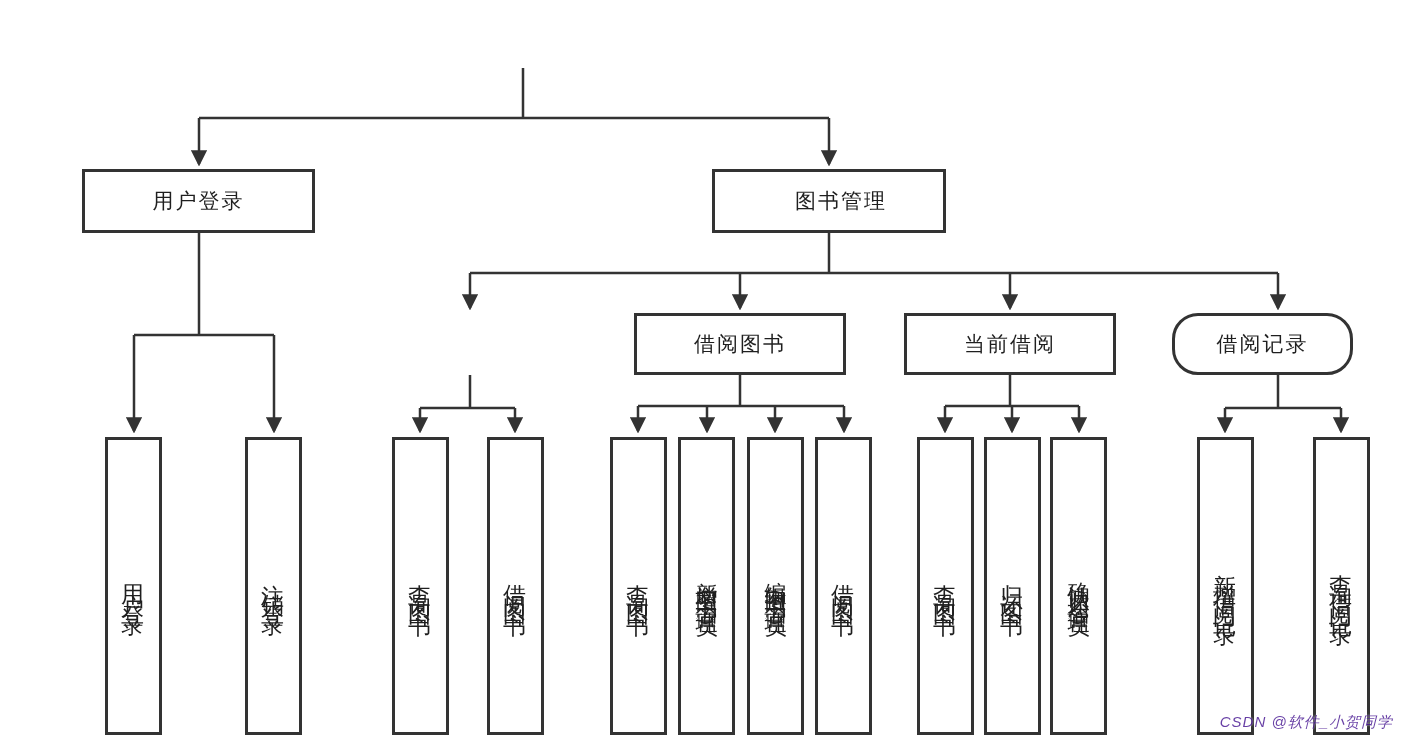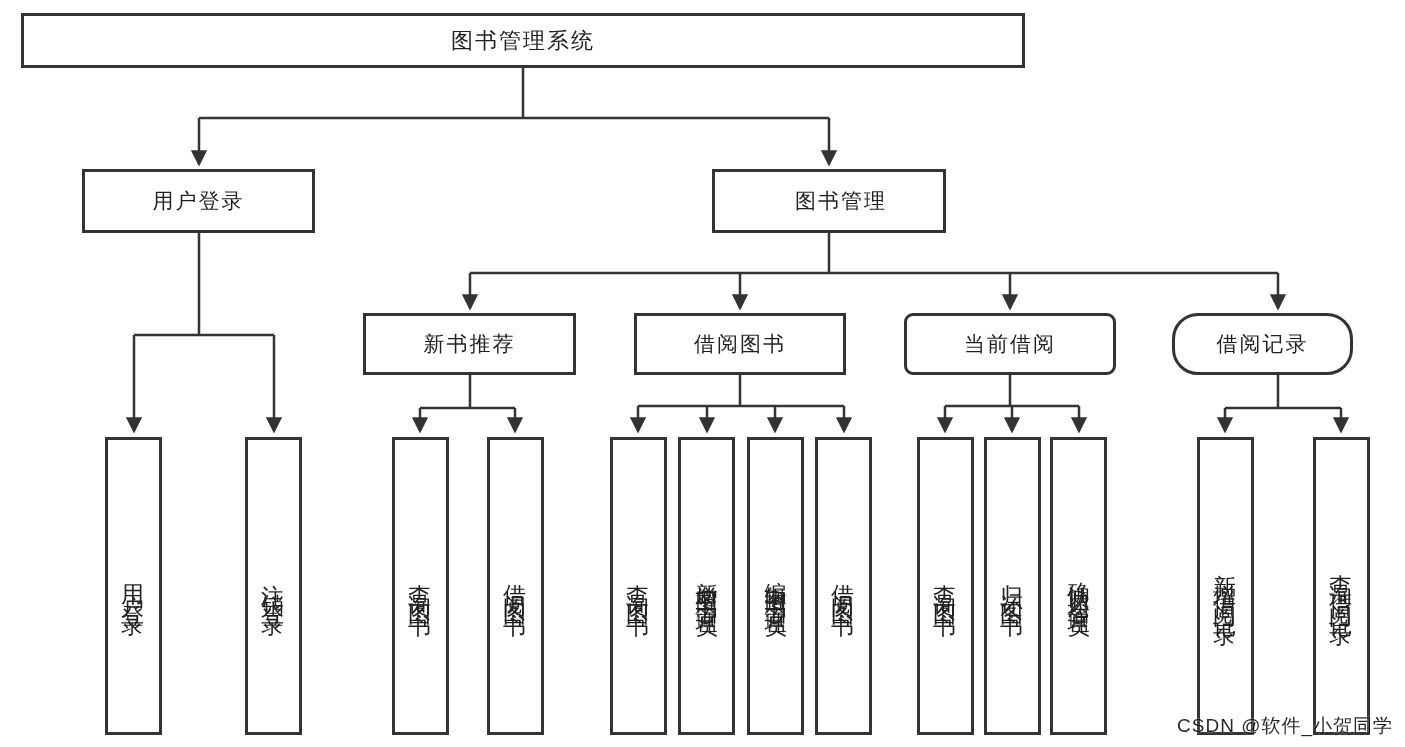--- a/index.html
+++ b/index.html
@@ -27,27 +27,28 @@
     writing-mode:vertical-rl;
     text-orientation:mixed;
     font-size:23px;
     letter-spacing:10px;
     display:flex;align-items:center;justify-content:center;
   }
   .leaf.long{font-size:22px;letter-spacing:5px;}
   .watermark{
     position:absolute;
     top:713px;right:12px;
-    font-size:19px;
-    color:#000000;
+    font-size:15px;
+    color:#4c1d95;
     opacity:0.85;
     letter-spacing:1px;
     text-shadow:0 0 2px #ffffff;
     white-space:nowrap;
     z-index:5;
+    font-style:italic;
   }
 </style>
 </head>
 <body>
 
 <div class="canvas">
 
   <svg class="connectors" width="1405" height="747" viewBox="0 0 1405 747">
     <defs>
       <marker id="arrow" viewBox="0 0 10 10" refX="8.5" refY="5" markerWidth="6.5" markerHeight="6.5" orient="auto-start-reverse">
@@ -99,28 +100,26 @@
       </g>
 
       <g>
         <path d="M1278 375 V408 M1225 408 H1341"></path>
         <path d="M1225 408 V431" marker-end="url(#arrow)"></path>
         <path d="M1341 408 V431" marker-end="url(#arrow)"></path>
       </g>
     </g>
   </svg>
 
-  <div class="nbox hbox root" style="left:21px;top:13px;width:1004px;height:55px;">图书管理系统</div>
 
   <div class="nbox hbox" style="left:82px;top:169px;width:233px;height:64px;">用户登录</div>
   <div class="nbox hbox" style="left:712px;top:169px;width:234px;height:64px;padding-left:24px;">图书管理</div>
 
-  <div class="nbox hbox" style="left:363px;top:313px;width:213px;height:62px;">新书推荐</div>
   <div class="nbox hbox" style="left:634px;top:313px;width:212px;height:62px;">借阅图书</div>
-  <div class="nbox hbox" style="left:904px;top:313px;width:212px;height:62px;border-radius:9px;">当前借阅</div>
+  <div class="nbox hbox" style="left:904px;top:313px;width:212px;height:62px;">当前借阅</div>
   <div class="nbox hbox" style="left:1172px;top:313px;width:181px;height:62px;border-radius:26px;">借阅记录</div>
 
   <div class="nbox leaf" style="left:105px;">用户登录</div>
   <div class="nbox leaf" style="left:245px;">注销登录</div>
 
   <div class="nbox leaf" style="left:392px;">查询图书</div>
   <div class="nbox leaf" style="left:487px;">借阅图书</div>
 
   <div class="nbox leaf" style="left:610px;">查询图书</div>
   <div class="nbox leaf long" style="left:678px;">新增图书（管理员）</div>

